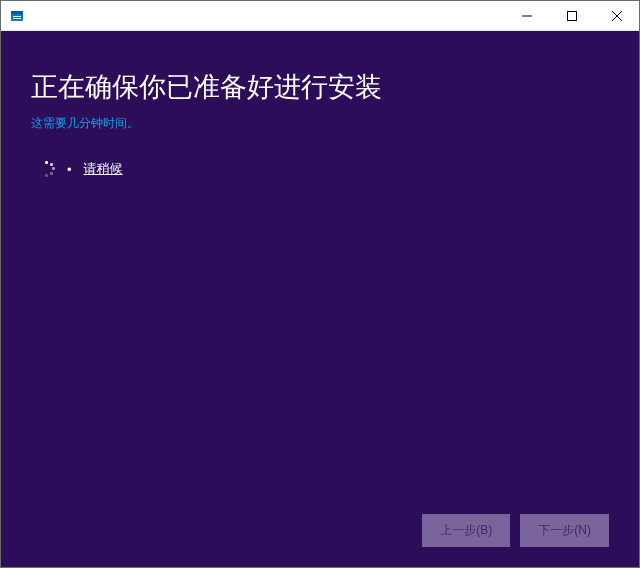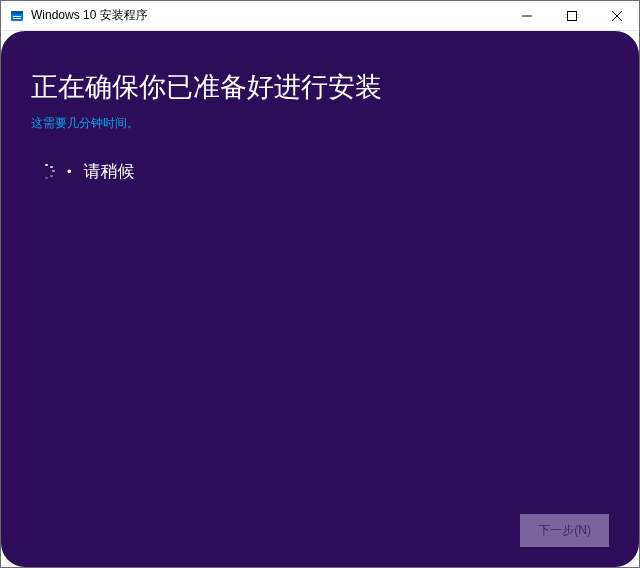--- a/index.html
+++ b/index.html
@@ -60,21 +60,20 @@
       color: #000;
       cursor: pointer;
     }
     .content-area {
       flex: 1;
       background: #2b0d5a;
       position: relative;
       padding: 30px 30px 20px 30px;
       display: flex;
       flex-direction: column;
-      border-radius: 24px;
     }
     .main-heading {
       color: #ffffff;
       font-size: 27px;
       font-weight: normal;
       margin-bottom: 10px;
       margin-top: 8px;
     }
     .sub-text {
       color: #0ea5e9;
@@ -99,21 +98,22 @@
       background: #ffffff;
       border-radius: 50%;
     }
     .spinner-dot:nth-child(1) { top: 0; left: 6px; opacity: 1; }
     .spinner-dot:nth-child(2) { top: 2px; left: 11px; opacity: 0.8; }
     .spinner-dot:nth-child(3) { top: 6px; left: 13px; opacity: 0.6; }
     .spinner-dot:nth-child(4) { top: 11px; left: 11px; opacity: 0.4; }
     .spinner-dot:nth-child(5) { top: 13px; left: 6px; opacity: 0.3; }
     .loading-text {
       color: #ffffff;
-      font-size: 17px;
+      font-size: 13px;
+      text-decoration: underline;
     }
     .bullet {
       color: #ffffff;
       font-size: 13px;
       margin: 0 2px;
     }
     .button-row {
       position: absolute;
       bottom: 20px;
       right: 30px;
@@ -148,21 +148,20 @@
 <div class="window">
   <div class="titlebar">
     <span class="titlebar-icon">
       <svg width="16" height="16" viewBox="0 0 16 16">
         <rect x="2" y="3" width="12" height="10" fill="#0078d7" rx="1"></rect>
         <rect x="2" y="3" width="12" height="3" fill="#005a9e" rx="1"></rect>
         <rect x="4" y="8" width="8" height="1" fill="#fff"></rect>
         <rect x="4" y="10" width="8" height="1" fill="#fff"></rect>
       </svg>
     </span>
-    <span class="titlebar-title">Windows 10 安装程序</span>
     <div class="window-controls">
       <div class="window-control">
         <svg width="10" height="10" viewBox="0 0 10 10">
             <line x1="0" y1="5" x2="10" y2="5" stroke="#000" stroke-width="1"></line>
           </svg>
       </div>
       <div class="window-control">
         <svg width="10" height="10" viewBox="0 0 10 10">
             <rect x="0.5" y="0.5" width="9" height="9" fill="none" stroke="#000" stroke-width="1"></rect>
           </svg>
@@ -186,17 +185,18 @@
         <div class="spinner-dot"></div>
         <div class="spinner-dot"></div>
         <div class="spinner-dot"></div>
         <div class="spinner-dot"></div>
       </div>
       <span class="bullet">•</span>
       <span class="loading-text">请稍候</span>
     </div>
 
     <div class="button-row">
+      <button class="nav-button">上一步(B)</button>
       <button class="nav-button">下一步(N)</button>
     </div>
 
   </div>
 </div>
 
 </body></html>

